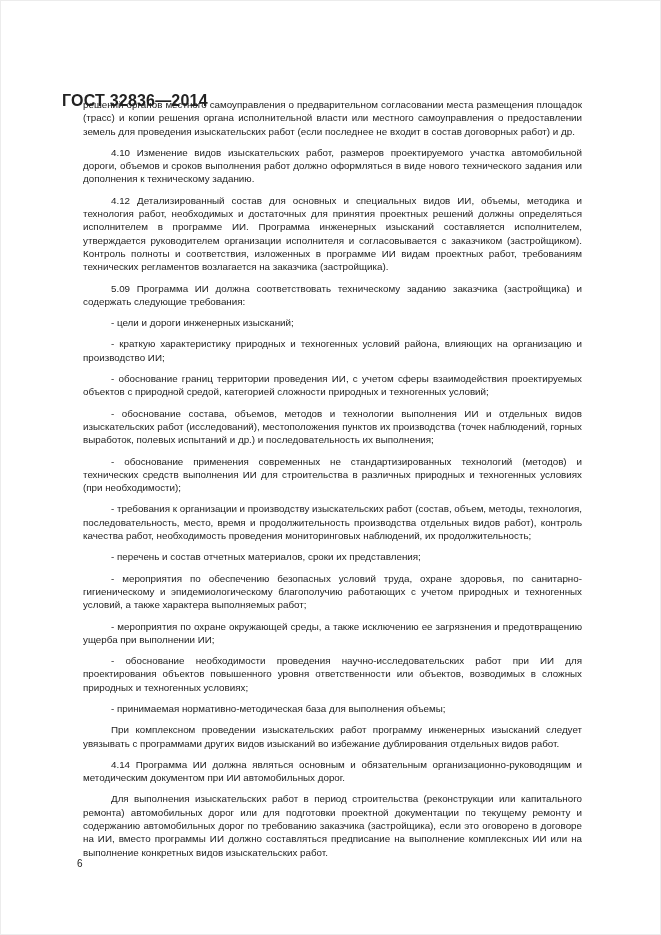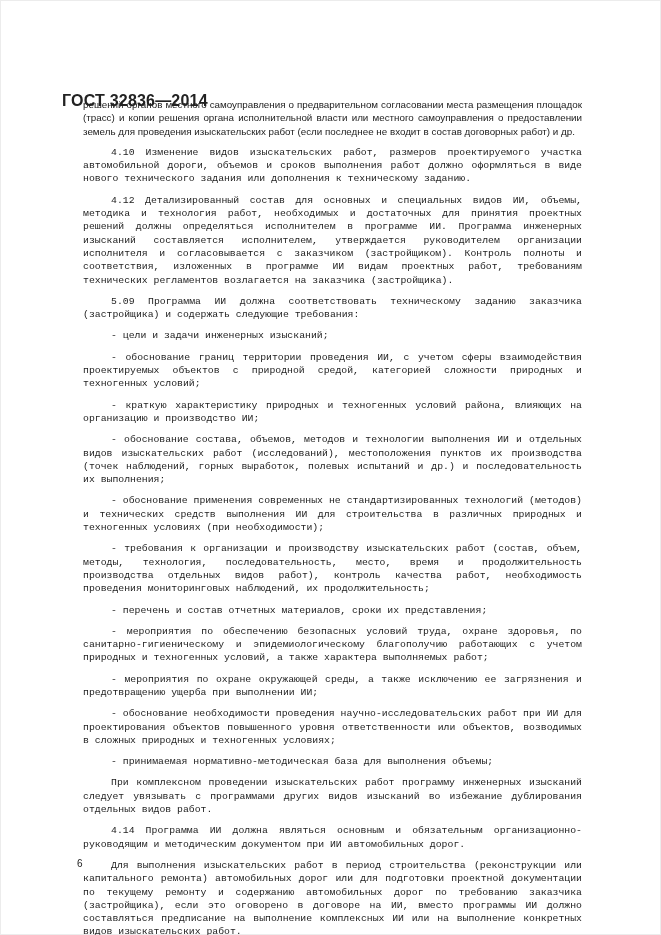--- a/index.html
+++ b/index.html
@@ -36,43 +36,42 @@
     text-align: justify;
     hyphens: auto;
     -webkit-hyphens: auto;
   }
   .doc-content p {
     margin: 8px;
     padding: 0;
   }
   .indent {
     text-indent: 28px;
-    font-family: Liberation Mono, monospace;
   }
   .page-number {
     position: absolute;
     left: 77px;
     top: 858px;
     font-size: 10px;
   }
 </style>
 </head>
 <body>
 
 <div class="page">
   <div class="doc-header">ГОСТ 32836—2014</div>
 
   <div class="doc-content">
     <p>решений органов местного самоуправления о предварительном согласовании места размещения площадок (трасс) и копии решения органа исполнительной власти или местного самоуправления о предоставлении земель для проведения изыскательских работ (если последнее не входит в состав договорных работ) и др.</p>
     <p class="indent">4.10 Изменение видов изыскательских работ, размеров проектируемого участка автомобильной дороги, объемов и сроков выполнения работ должно оформляться в виде нового технического задания или дополнения к техническому заданию.</p>
     <p class="indent">4.12 Детализированный состав для основных и специальных видов ИИ, объемы, методика и технология работ, необходимых и достаточных для принятия проектных решений должны определяться исполнителем в программе ИИ. Программа инженерных изысканий составляется исполнителем, утверждается руководителем организации исполнителя и согласовывается с заказчиком (застройщиком). Контроль полноты и соответствия, изложенных в программе ИИ видам проектных работ, требованиям технических регламентов возлагается на заказчика (застройщика).</p>
     <p class="indent">5.09 Программа ИИ должна соответствовать техническому заданию заказчика (застройщика) и содержать следующие требования:</p>
-    <p class="indent">- цели и задачи инженерных изысканий;</p>
+    <p class="indent">- цели и дороги инженерных изысканий;</p>
+    <p class="indent">- краткую характеристику природных и техногенных условий района, влияющих на организацию и производство ИИ;</p>
     <p class="indent">- обоснование границ территории проведения ИИ, с учетом сферы взаимодействия проектируемых объектов с природной средой, категорией сложности природных и техногенных условий;</p>
-    <p class="indent">- краткую характеристику природных и техногенных условий района, влияющих на организацию и производство ИИ;</p>
     <p class="indent">- обоснование состава, объемов, методов и технологии выполнения ИИ и отдельных видов изыскательских работ (исследований), местоположения пунктов их производства (точек наблюдений, горных выработок, полевых испытаний и др.) и последовательность их выполнения;</p>
     <p class="indent">- обоснование применения современных не стандартизированных технологий (методов) и технических средств выполнения ИИ для строительства в различных природных и техногенных условиях (при необходимости);</p>
     <p class="indent">- требования к организации и производству изыскательских работ (состав, объем, методы, технология, последовательность, место, время и продолжительность производства отдельных видов работ), контроль качества работ, необходимость проведения мониторинговых наблюдений, их продолжительность;</p>
     <p class="indent">- перечень и состав отчетных материалов, сроки их представления;</p>
     <p class="indent">- мероприятия по обеспечению безопасных условий труда, охране здоровья, по санитарно-гигиеническому и эпидемиологическому благополучию работающих с учетом природных и техногенных условий, а также характера выполняемых работ;</p>
     <p class="indent">- мероприятия по охране окружающей среды, а также исключению ее загрязнения и предотвращению ущерба при выполнении ИИ;</p>
     <p class="indent">- обоснование необходимости проведения научно-исследовательских работ при ИИ для проектирования объектов повышенного уровня ответственности или объектов, возводимых в сложных природных и техногенных условиях;</p>
     <p class="indent">- принимаемая нормативно-методическая база для выполнения объемы;</p>
     <p class="indent">При комплексном проведении изыскательских работ программу инженерных изысканий следует увязывать с программами других видов изысканий во избежание дублирования отдельных видов работ.</p>
     <p class="indent">4.14 Программа ИИ должна являться основным и обязательным организационно-руководящим и методическим документом при ИИ автомобильных дорог.</p>

